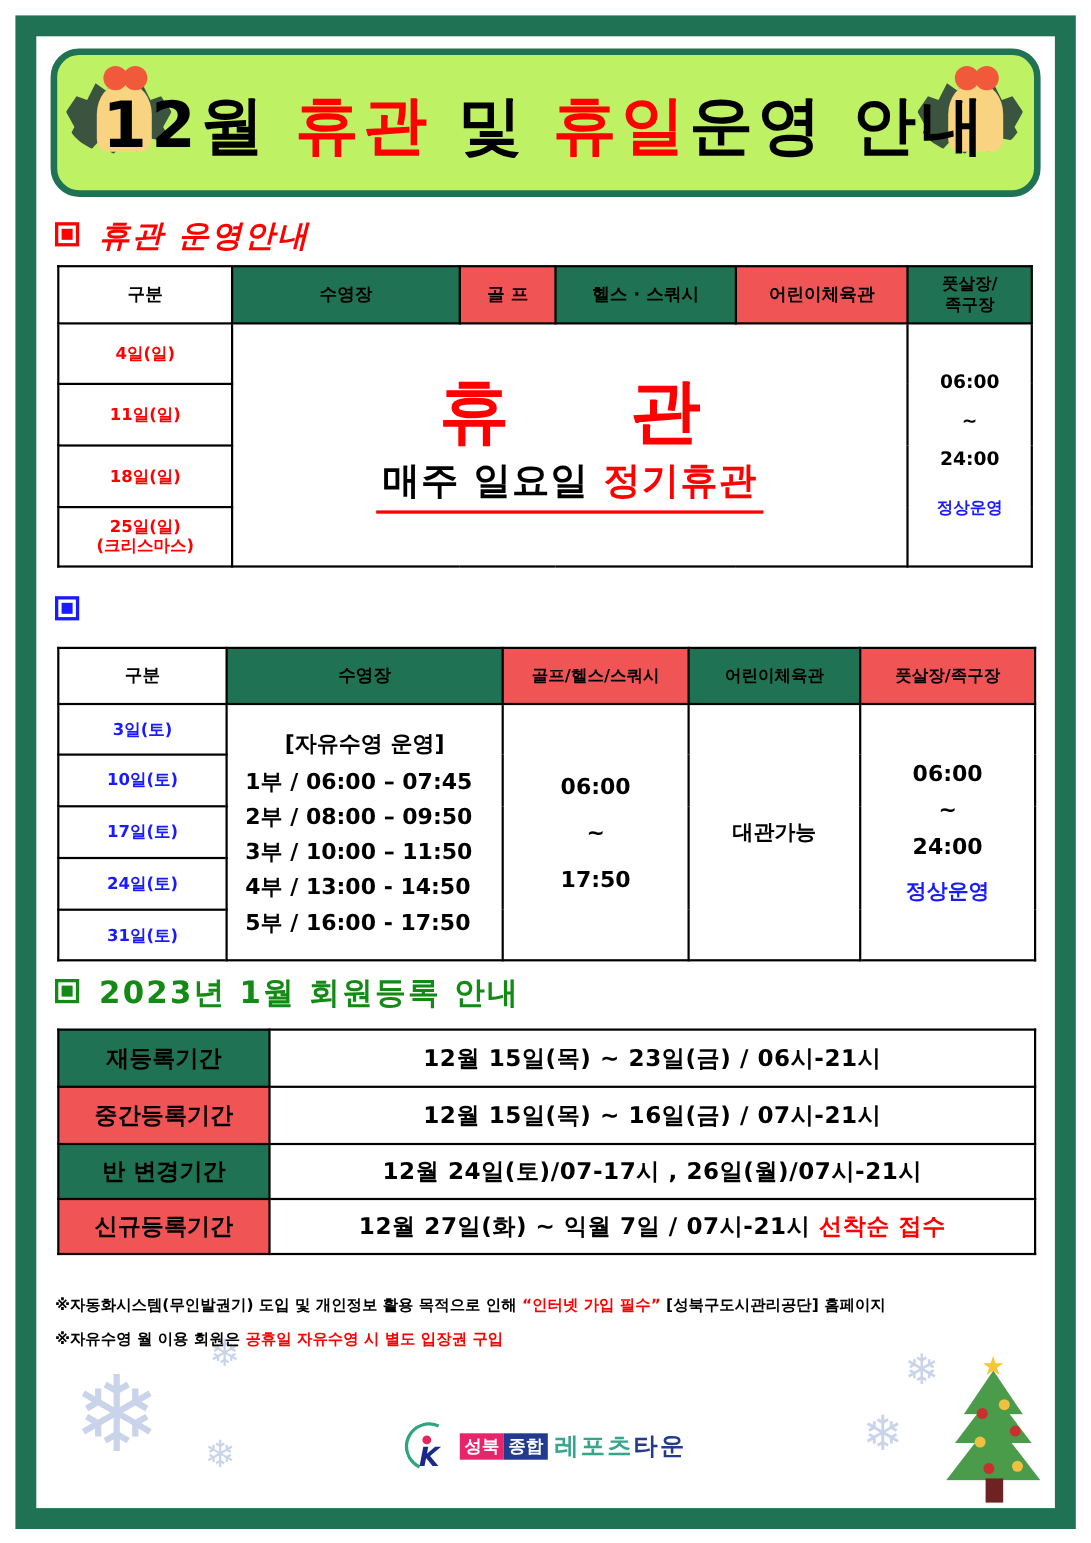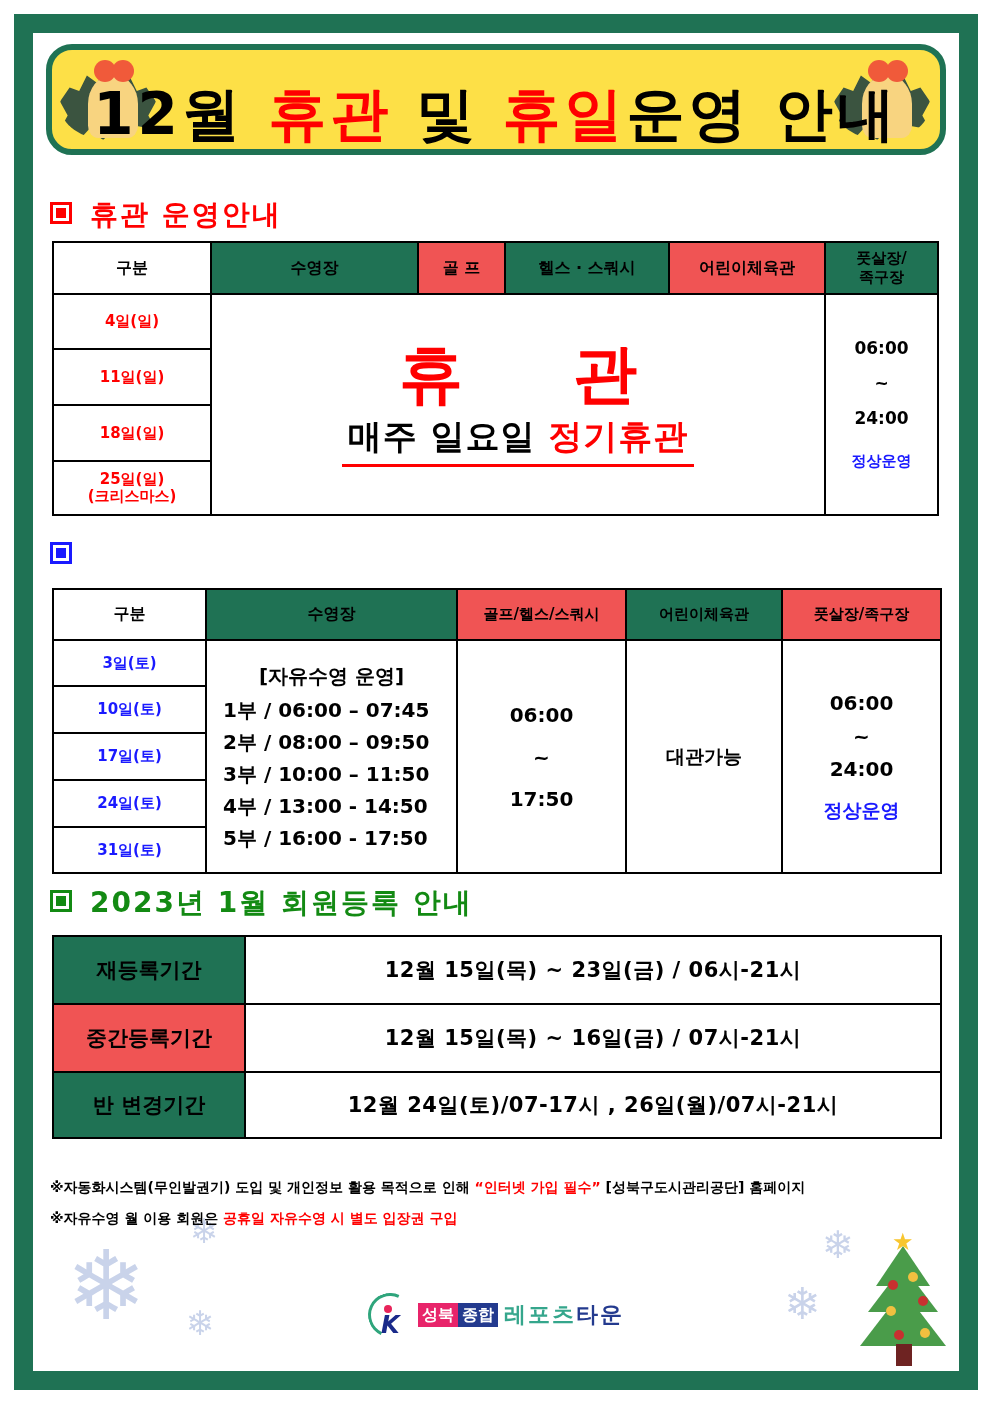--- a/index.html
+++ b/index.html
@@ -1,21 +1,21 @@
 <!DOCTYPE html>
 <html><head>
 <meta charset="utf-8">
 <style>
   * { box-sizing: border-box; margin: 0; padding: 0; }
   html, body { width: 992px; height: 1403px; background: #ffffff; overflow: hidden; }
   body { position: relative; font-family: "DejaVu Sans", "Liberation Sans", sans-serif; font-weight: bold; }
 
   .frame { position: absolute; left: 14px; top: 14px; width: 964px; height: 1376px; border: 19px solid #1f7254; background: #fff; }
 
-  .title-box { position: absolute; left: 46px; top: 44px; width: 900px; height: 111px; border: 6px solid #1f7254; border-radius: 26px; background: #fde047; }
+  .title-box { position: absolute; left: 46px; top: 44px; width: 900px; height: 135px; border: 6px solid #1f7254; border-radius: 26px; background: #bef264; }
   .title-text { position: absolute; left: 0; right: 0; top: 26px; text-align: center; font-size: 58px; letter-spacing: 4px; color: #000; white-space: nowrap; font-family: "DejaVu Sans", sans-serif; font-weight: bold; }
   .title-text .red { color: #ff0000; }
 
   .deco-bell { position: absolute; width: 100px; height: 90px; }
   .deco-bell .leaf { position: absolute; left: 0; top: 14px; width: 96px; height: 70px; background: #3b5440; border-radius: 50%; clip-path: polygon(0% 45%,10% 25%,20% 30%,28% 8%,38% 18%,50% 0%,62% 18%,72% 8%,80% 30%,90% 25%,100% 45%,92% 65%,100% 85%,80% 80%,70% 100%,55% 85%,45% 100%,30% 85%,20% 100%,10% 80%,0% 85%,8% 65%); }
   .deco-bell .bell { position: absolute; left: 28px; top: 20px; width: 50px; height: 62px; background: #f8d480; border-radius: 45% 45% 20% 20%; }
   .deco-bell .bow1, .deco-bell .bow2 { position: absolute; top: 4px; width: 22px; height: 22px; background: #f05a3a; border-radius: 50%; }
   .deco-bell .bow1 { left: 34px; } .deco-bell .bow2 { left: 52px; }
 
   .section-heading { position: absolute; left: 50px; font-size: 28px; white-space: nowrap; letter-spacing: 2px; }
@@ -85,21 +85,21 @@
     <div class="leaf"></div>
       <div class="bell"></div>
       <div class="bow1"></div>
       <div class="bow2"></div>
   </div>
   <div class="title-text">
     <span>12월 </span><span class="red">휴관</span><span> 및 </span><span class="red">휴일</span><span>운영 안내</span>
   </div>
 </div>
 
-<div class="section-heading" style="top:196px; color:#ff0000;">
+<div class="section-heading" style="top:196px; color:#ff0000;font-style:italic;">
   <span class="sq"></span><span>휴관 운영안내</span>
 </div>
 
 <table style="left:52px; top:241px; width:885px; height:273px;">
   <colgroup>
     <col style="width:158px">
       <col style="width:207px">
       <col style="width:87px">
       <col style="width:164px">
       <col style="width:156px">
@@ -220,20 +220,26 @@
     <td class="val">12월 15일(목) ~ 23일(금) / 06시-21시</td>
   </tr>
   <tr style="height:52px;">
     <td class="lbl hd-red">중간등록기간</td>
     <td class="val">12월 15일(목) ~ 16일(금) / 07시-21시</td>
   </tr>
   <tr style="height:50px;">
     <td class="lbl hd-green">반 변경기간</td>
     <td class="val">12월 24일(토)/07-17시 , 26일(월)/07시-21시</td>
   </tr>
+  <tr style="height:50px;">
+    <td class="lbl hd-red">신규등록기간</td>
+    <td class="val">
+      <span>12월 27일(화) ~ 익월 7일 / 07시-21시 </span><span class="red">선착순 접수</span>
+    </td>
+  </tr>
 </tbody>
   </table>
 
 <div class="snow" style="left:66px; top:1238px; font-size:96px;">❄</div>
 <div class="snow" style="left:186px; top:1306px; font-size:34px;">❄</div>
 <div class="snow" style="left:190px; top:1214px; font-size:34px;">❄</div>
 <div class="snow" style="left:822px; top:1226px; font-size:38px;">❄</div>
 <div class="snow" style="left:784px; top:1282px; font-size:44px;">❄</div>
 
 <div class="notes">

